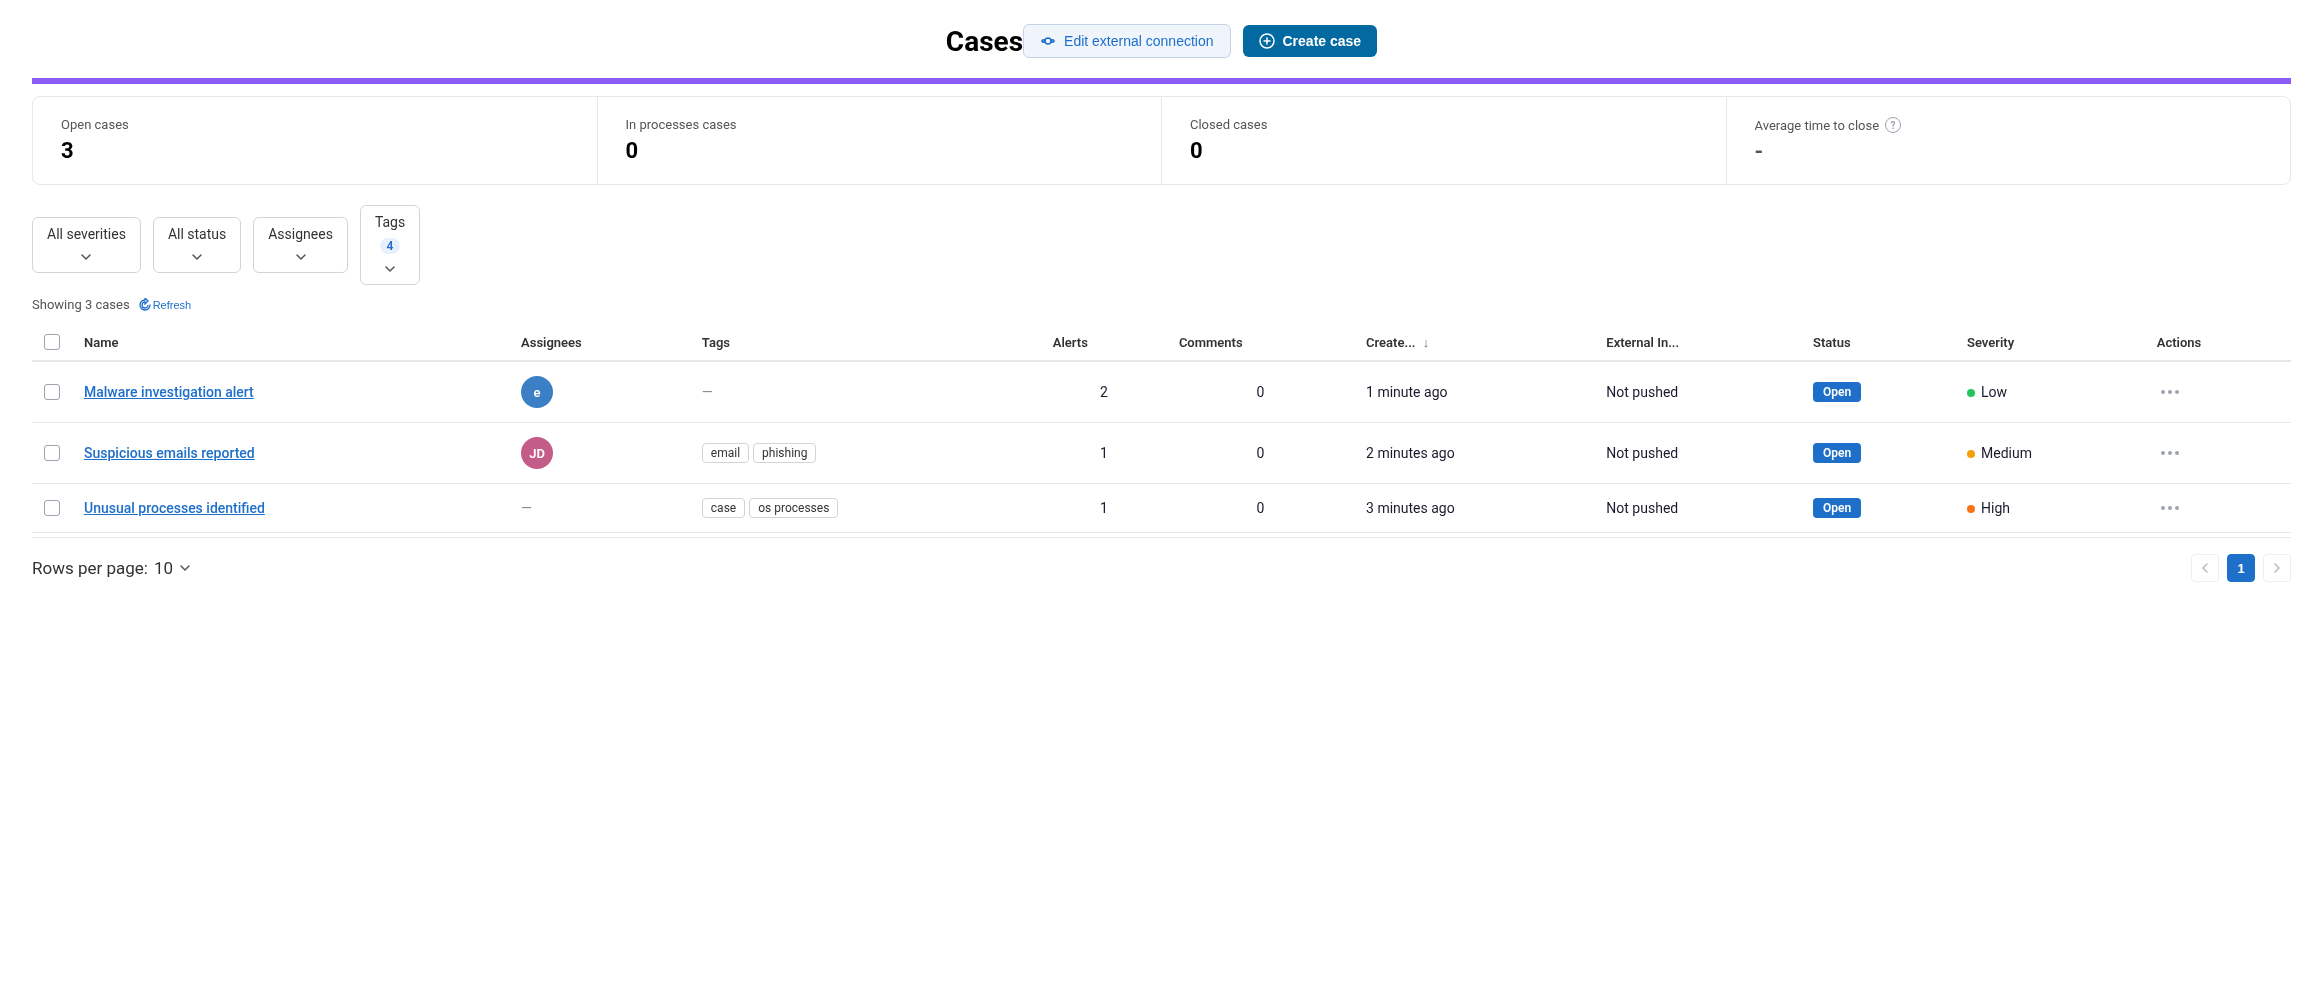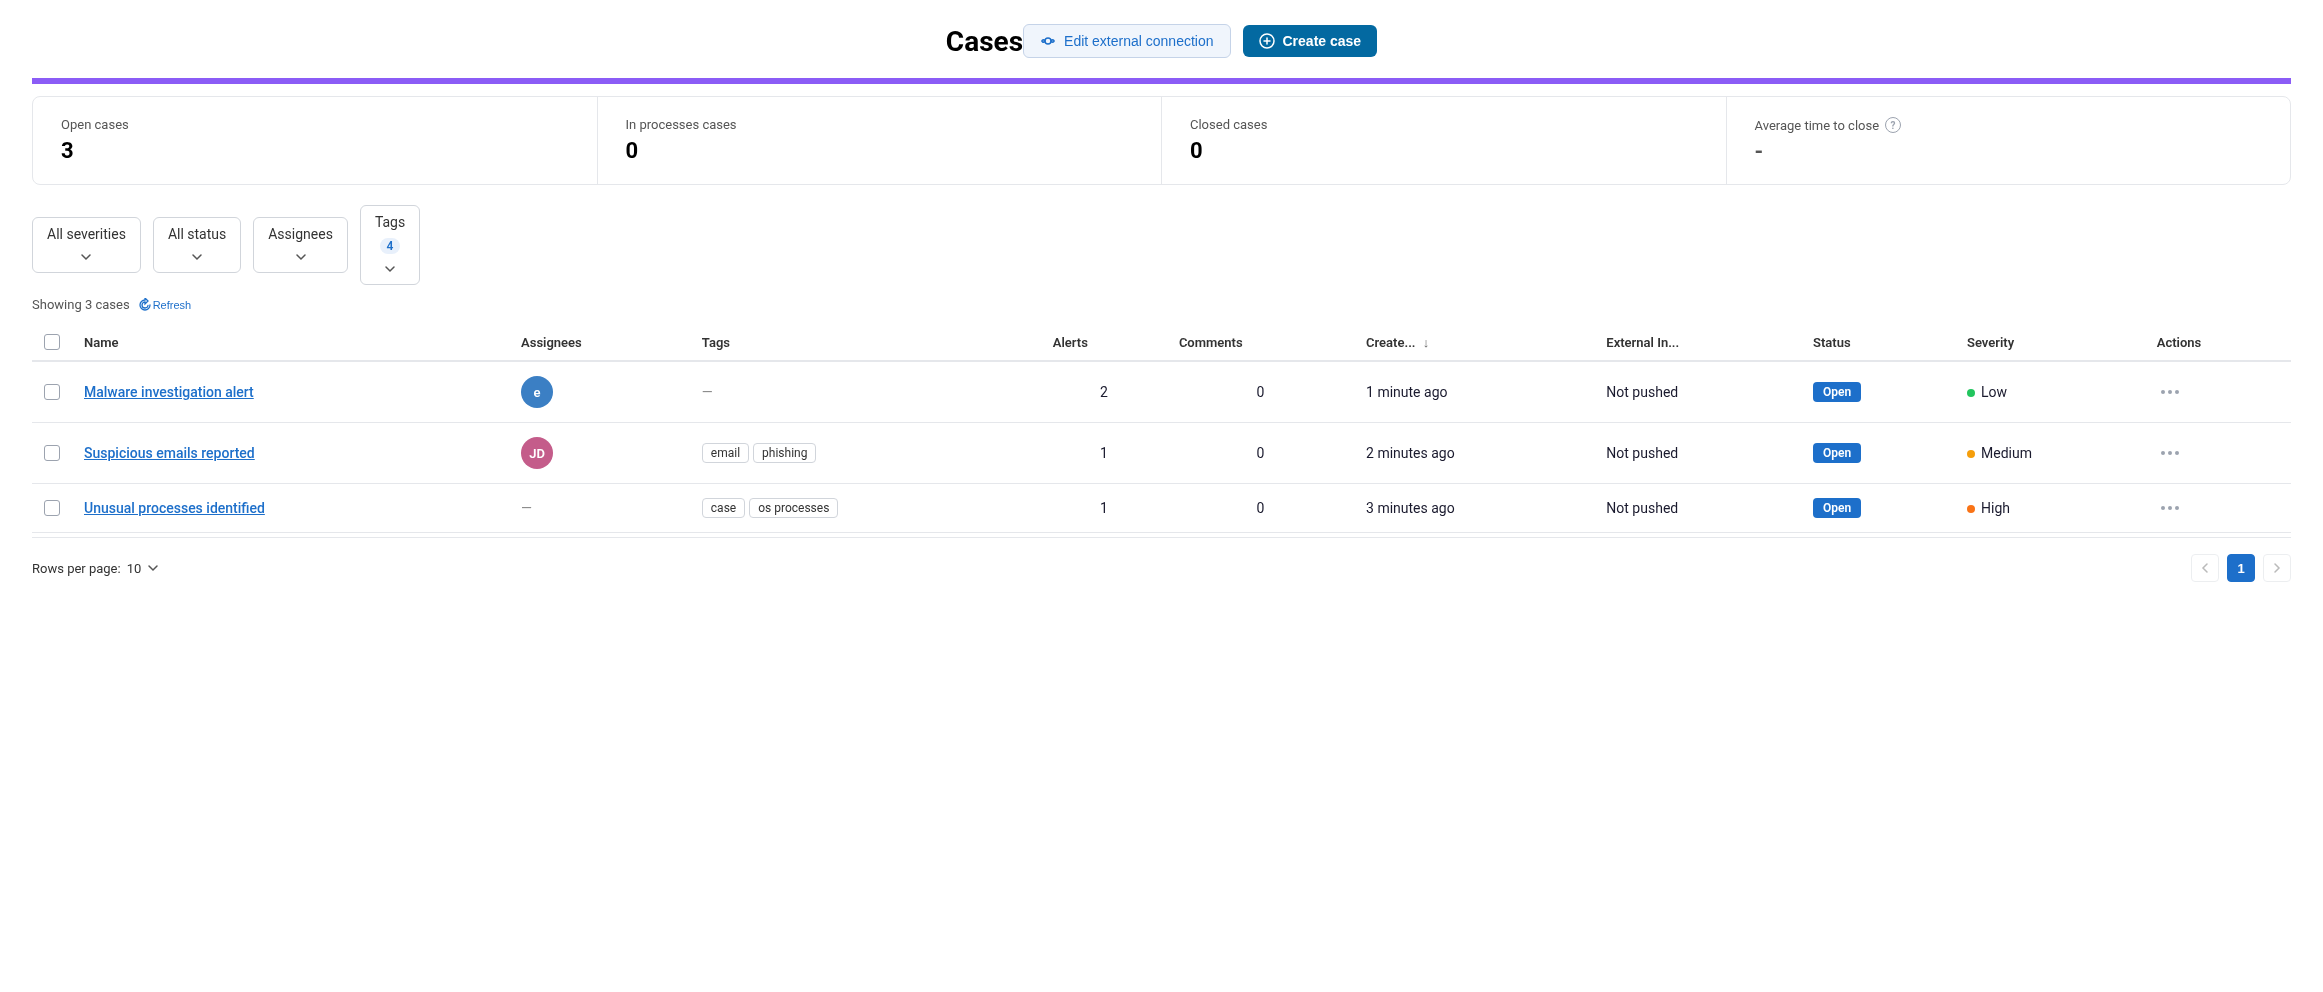--- a/index.html
+++ b/index.html
@@ -49,21 +49,21 @@
     .dot-high { background: #f97316; }
 
     .actions-dots { display: flex; gap: 3px; cursor: pointer; padding: 4px; }
     .actions-dots span { width: 4px; height: 4px; border-radius: 50%; background: #9ca3af; display: inline-block; }
 
     .checkbox { width: 16px; height: 16px; border: 1.5px solid #9ca3af; border-radius: 3px; cursor: pointer; }
 
     .sort-icon { display: inline-block; margin-left: 4px; color: #666; }
 
     .footer { display: flex; align-items: center; justify-content: space-between; padding: 16px 0; border-top: 1px solid #e5e7eb; margin-top: 4px; }
-    .rows-per-page { display: flex; align-items: center; gap: 6px; font-size: 13px; color: #333; cursor: pointer; }
+    .rows-per-page { display: flex; align-items: center; gap: 6px; font-size: 17px; color: #333; cursor: pointer; }
     .pagination { display: flex; align-items: center; gap: 8px; }
     .page-btn { width: 28px; height: 28px; border-radius: 4px; border: 1px solid #d1d5db; background: #fff; cursor: pointer; display: flex; align-items: center; justify-content: center; font-size: 13px; color: #555; }
     .page-btn.active { background: #1d6fca; color: #fff; border-color: #1d6fca; font-weight: 700; }
     .page-btn.disabled { opacity: 0.4; cursor: default; }
 
     .info-icon { display: inline-flex; align-items: center; justify-content: center; width: 16px; height: 16px; border-radius: 50%; border: 1.5px solid #9ca3af; color: #9ca3af; font-size: 10px; font-weight: 700; cursor: pointer; }
 
     .dash-value { color: #555; }
   </style>
 </head>

